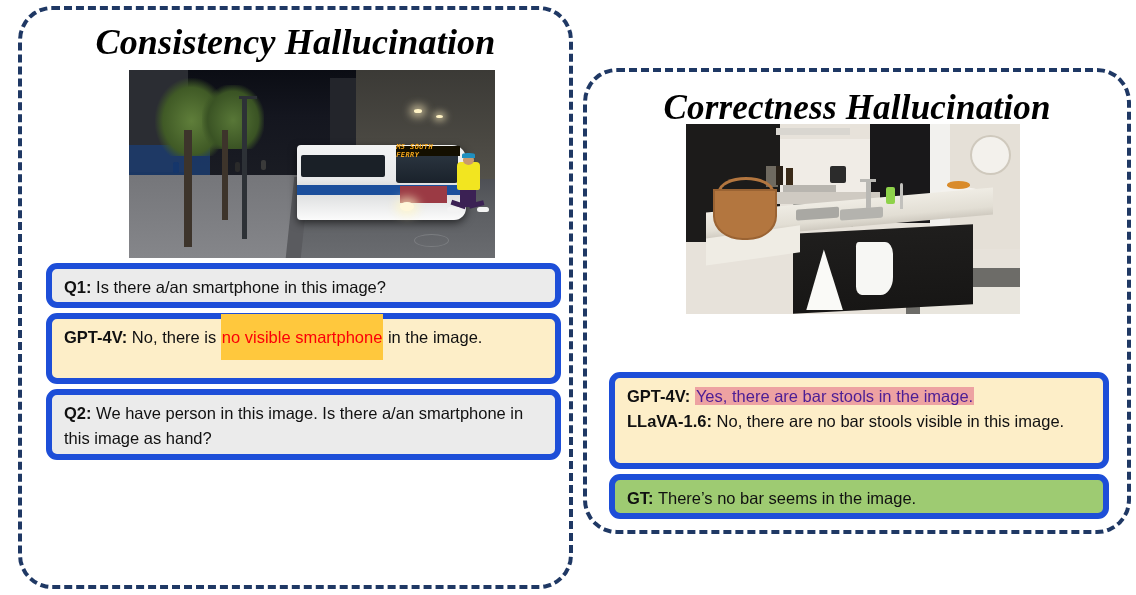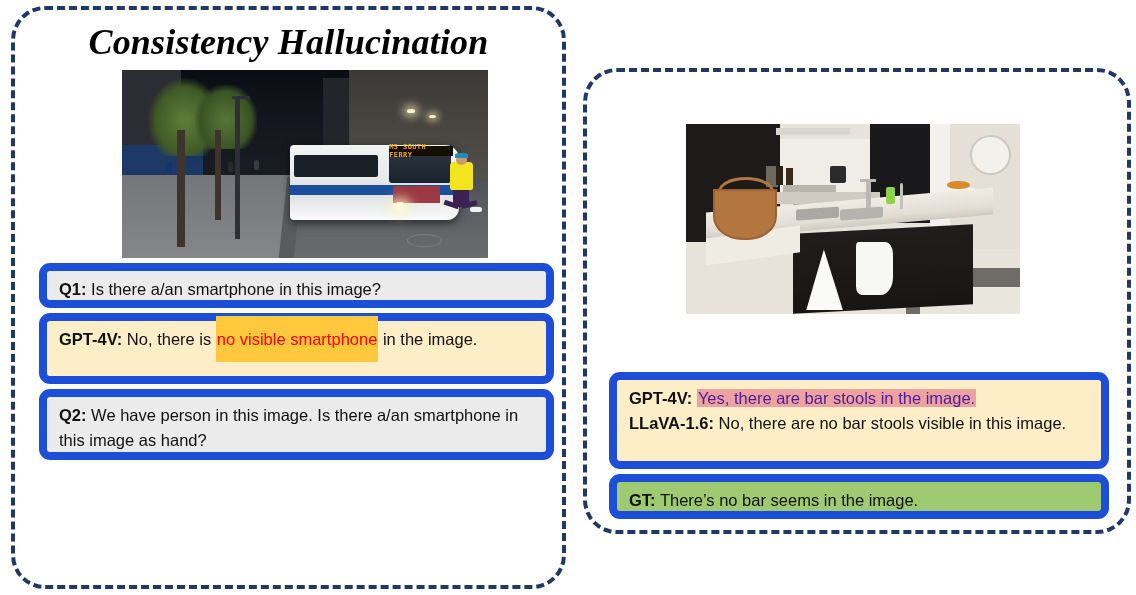--- a/index.html
+++ b/index.html
@@ -17,21 +17,21 @@
 
   
   .panel {
     position: absolute;
     border: 4px dashed #1F3864;
     border-radius: 34px;
     box-sizing: border-box;
     background: transparent;
   }
   #panel-consistency {
-    left: 11px;
+    left: 18px;
     top: 6px;
     width: 555px;
     height: 583px;
   }
   #panel-correctness {
     left: 583px;
     top: 68px;
     width: 548px;
     height: 466px;
   }
@@ -57,20 +57,21 @@
     top: 14px;
     font-size: 35px;
     line-height: 44px;
   }
 
   
   .photo {
     position: absolute;
     overflow: hidden;
     background: #a21caf;
+    font-style: italic;
   }
   #photo-street {
     left: 107px;
     top: 60px;
     width: 366px;
     height: 188px;
   }
   #photo-kitchen {
     left: 99px;
     top: 52px;
@@ -149,21 +150,21 @@
   .kt-kettle { left:43%; top:22%; width:5%; height:9%; background:#2b2b2b; border-radius:2px; }
   .kt-hob    { left:29%; top:32%; width:16%; height:4%; background:#b8b5af; }
   .kt-floor  { left:66%; top:76%; width:34%; height:24%; background:#6d6c68; }
   .kt-floor2 { left:70%; top:86%; width:30%; height:14%; background:#e9e6de; }
   .kt-spice  { left:24%; top:22%; width:3.6%; height:11%; background:#6f6a60; }
 
   
   .bubble {
     position: absolute;
     box-sizing: border-box;
-    border: 8px solid #1d4ed8;
+    border: 6px solid #1d4ed8;
     border-radius: 11px;
     padding: 6px 10px 7px 12px;
     font-size: 16.5px;
     line-height: 25px;
     color: #111111;
   }
   .bubble.q  { background: #ebebeb; }
   .bubble.a  { background: #fdeec8; }
   .bubble.gt { background: #9ecb72; }
   .bubble b  { font-weight: bold; }
@@ -250,20 +251,21 @@
   </div>
 
   <div class="bubble q" id="b-q2">
     <b>Q2:</b><span> We have person in this image. Is there a/an smartphone in this image as hand?</span>
   </div>
 
 </div>
 
 <div class="panel" id="panel-correctness">
 
+  <div class="panel-title" id="title-correctness">Correctness Hallucination</div>
 
   <div class="photo" id="photo-kitchen">
     <div class="ph-layer kt-wall"></div>
     <div class="ph-layer kt-splash"></div>
     <div class="ph-layer kt-black1"></div>
     <div class="ph-layer kt-black2"></div>
     <div class="ph-layer kt-doorway"></div>
     <div class="ph-layer kt-rwall"></div>
     <div class="ph-layer kt-hood"></div>
     <div class="ph-layer kt-spice"></div>

